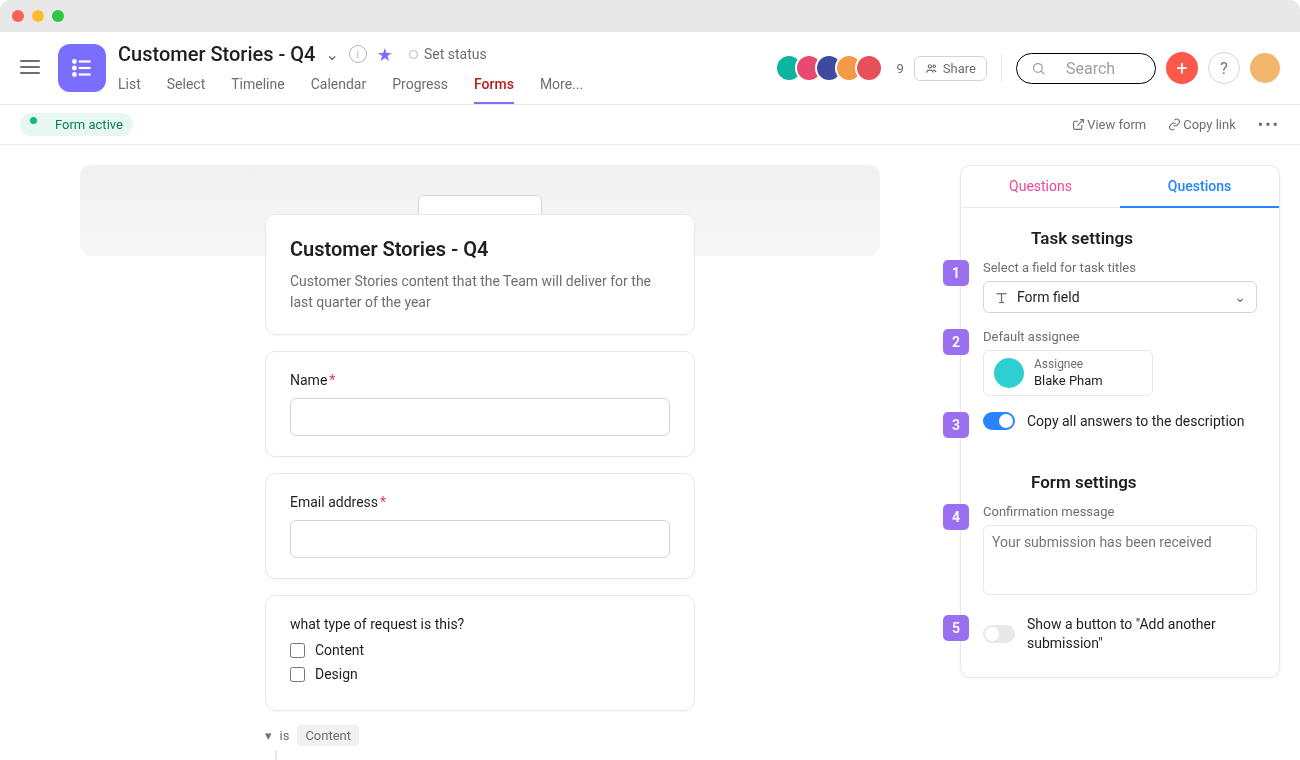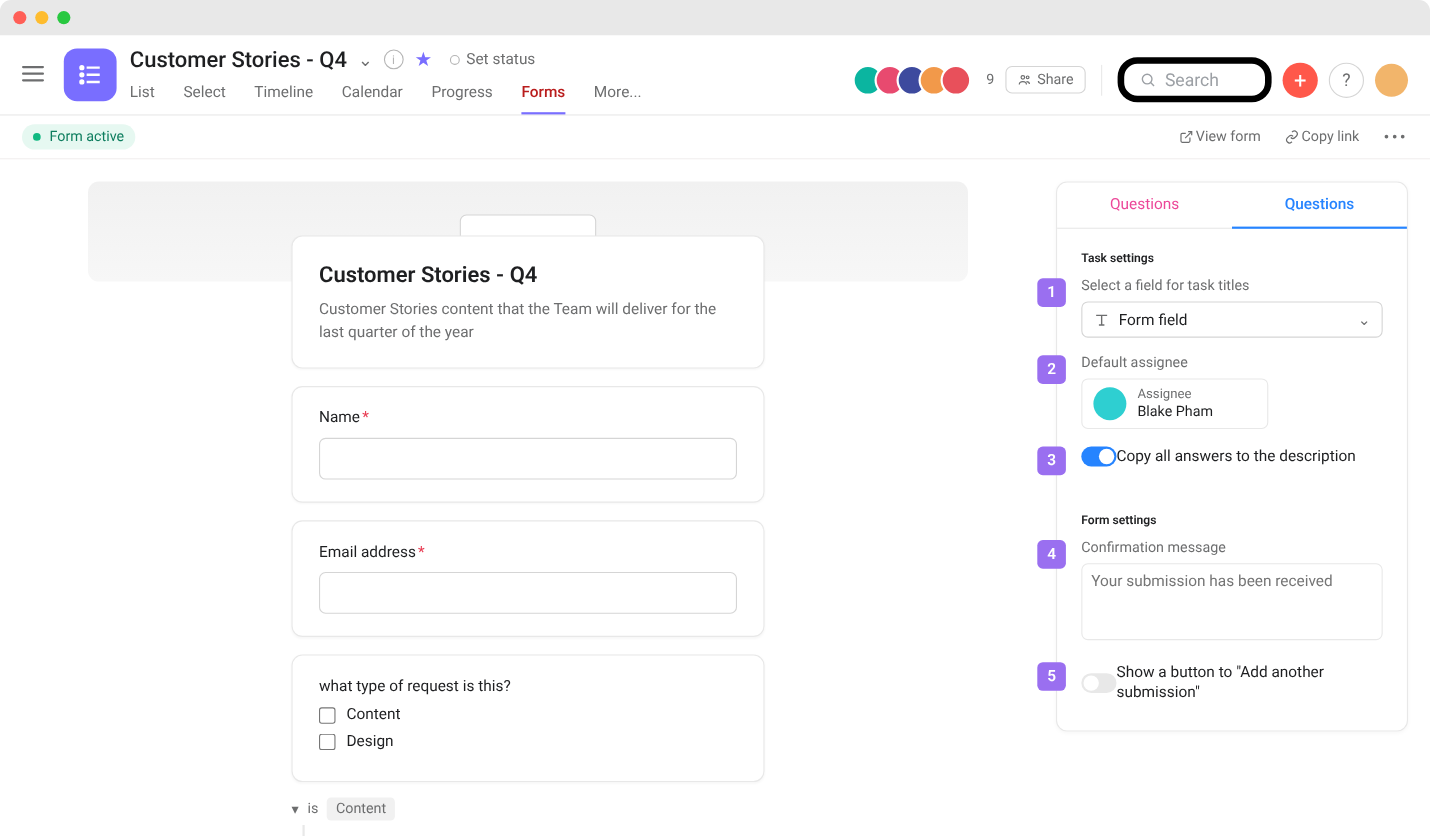--- a/index.html
+++ b/index.html
@@ -28,29 +28,29 @@
 .tab { font-size:14px; color:#6d6e6f; padding-bottom:10px; cursor:pointer; }
 .tab.active { color:#b91c1c; border-bottom:2px solid #796eff; font-weight:500; }
 
 .right-head { display:flex; align-items:center; gap:10px; margin-top:10px; }
 .avatars { display:flex; }
 .av { width:28px;height:28px;border-radius:50%; border:2px solid #fff; margin-left:-8px; background:#ccc; display:flex;align-items:center;justify-content:center;font-size:11px;color:#fff;}
 .av.teal{background:#0bb5a0;} .av.pink{background:#e84a6f;} .av.navy{background:#3d4a9e;} .av.orange{background:#f2994a;} .av.red{background:#e8505b;}
 .member-count{font-size:13px;color:#6d6e6f;margin-left:4px;}
 .share-btn { border:1px solid #d5d5d5; background:#fff; border-radius:6px; padding:4px 10px; font-size:13px; display:flex; align-items:center; gap:5px; color:#6d6e6f; cursor:pointer;}
 .vdiv{width:1px;height:28px;background:#e8e8e8;margin:0 4px;}
-.search { border:6px solid #000000; border-radius:18px; padding:5px 14px; display:flex; align-items:center; gap:8px; width:140px; color:#9ca0a5; cursor:text;}
+.search { border:1px solid #000000; border-radius:18px; padding:5px 14px; display:flex; align-items:center; gap:20px; width:140px; color:#9ca0a5; cursor:text;}
 .search svg{width:15px;height:15px;}
 .plus-btn { width:32px;height:32px;border-radius:50%;background:#ff584a;color:#fff;display:flex;align-items:center;justify-content:center;font-size:20px;cursor:pointer;}
 .help-btn { width:32px;height:32px;border-radius:50%;border:1.5px solid #d5d5d5;display:flex;align-items:center;justify-content:center;color:#6d6e6f;cursor:pointer;}
 .me-av{width:30px;height:30px;border-radius:50%;background:#f2b56b;cursor:pointer;}
 
 
 .subbar { display:flex; align-items:center; justify-content:space-between; padding:0 20px; height:40px; border-bottom:1px solid #edeae9;}
-.form-active { background:#e6f8f1; color:#0d7d5e; font-size:13px; padding:4px 10px; border-radius:12px; display:flex; align-items:center; gap:8px;}
+.form-active { background:#e6f8f1; color:#0d7d5e; font-size:13px; padding:4px 10px; border-radius:12px; display:flex; align-items:flex-start; gap:18px;}
 .fa-dot{width:7px;height:7px;background:#10b981;border-radius:50%;}
 .subright { display:flex; gap:22px; align-items:center;}
 .sublink { font-size:13px; color:#6d6e6f; display:flex;align-items:center;gap:2px;cursor:pointer;}
 .more-dots{letter-spacing:2px;cursor:pointer;color:#6d6e6f;}
 
 
 .content { display:flex; height:calc(760px - 32px - 63px - 40px); background:#fff;}
 .form-canvas { flex:1; overflow-y:auto; padding:20px 0 0 0; display:flex; flex-direction:column; align-items:center;}
 .cover { width:800px; height:116px; background:linear-gradient(180deg,#f1f1f1,#f7f7f7); border-radius:10px; display:flex; justify-content:center; padding-top:30px;}
 .cover-btn { background:#fff; border:1px solid #d5d5d5; border-radius:6px; font-size:13px; padding:7px 12px; color:#6d6e6f; cursor:pointer;}
@@ -68,30 +68,30 @@
 .pill { background:#f1f1f1; padding:3px 8px; border-radius:4px; color:#6d6e6f;}
 .branch-line { width:430px; display:flex; margin-top:4px; }
 .branch-line-inner { width:2px; height:20px; background:#e8e8e8; margin-left:10px; }
 
 
 .panel { width:320px; margin:20px 20px 0 0; border:1px solid #e8e8e8; border-radius:10px; padding:0; box-shadow:0 1px 4px rgba(0,0,0,0.04); height:fit-content;}
 .ptabs{display:flex;}
 .ptab{flex:1;text-align:center;padding:12px 0;font-size:14px;color:#ec4899;cursor:pointer;border-bottom:1px solid #e8e8e8;}
 .ptab.active{color:#2684ff;border-bottom:2px solid #2684ff;font-weight:500;}
 .pbody{padding:20px 22px;}
-.psec-title{font-size:11px;font-weight:600;margin-bottom:12px;}
+.psec-title{font-size:17px;font-weight:600;margin-bottom:12px;margin-left:48px;}
 .pfield-lbl{font-size:13px;color:#6d6e6f;margin-bottom:6px;}
 .select-box{border:1px solid #d5d5d5;border-radius:6px;padding:7px 10px;display:flex;align-items:center;gap:8px;font-size:14px;cursor:pointer;justify-content:space-between;}
 .select-left{display:flex;align-items:center;gap:8px;}
 .assignee-box{border:1px solid #e8e8e8;border-radius:6px;padding:6px 10px;display:flex;align-items:center;gap:10px;width:170px;cursor:pointer;}
 .as-av{width:30px;height:30px;border-radius:50%;background:#2ecfd1;}
 .as-txt{font-size:12px;line-height:1.3;}
 .as-txt .t1{color:#6d6e6f;}
 .as-txt .t2{color:#1e1f21;font-size:13px;}
-.toggle-row{display:flex;align-items:center;font-size:14px;margin-top:1px;}
+.toggle-row{display:flex;align-items:center;gap:12px;font-size:14px;margin-top:1px;}
 .toggle{width:32px;height:18px;border-radius:10px;position:relative;cursor:pointer;}
 .toggle.on{background:#2684ff;} .toggle.off{background:#e8e8e8;}
 .toggle .knob{width:14px;height:14px;background:#fff;border-radius:50%;position:absolute;top:2px;}
 .toggle.on .knob{right:2px;} .toggle.off .knob{left:2px;}
 .conf-ta{width:100%;height:70px;border:1px solid #e8e8e8;border-radius:6px;padding:8px;font-size:14px;color:#9ca0a5;resize:none;font-family:inherit;}
 .gap{height:26px;}
 
 
 .step-num{position:absolute;left:-40px;width:26px;height:26px;background:#9a6ff0;color:#fff;font-weight:600;font-size:14px;border-radius:5px;display:flex;align-items:center;justify-content:center;}
 .prow{position:relative;margin-bottom:16px;}

